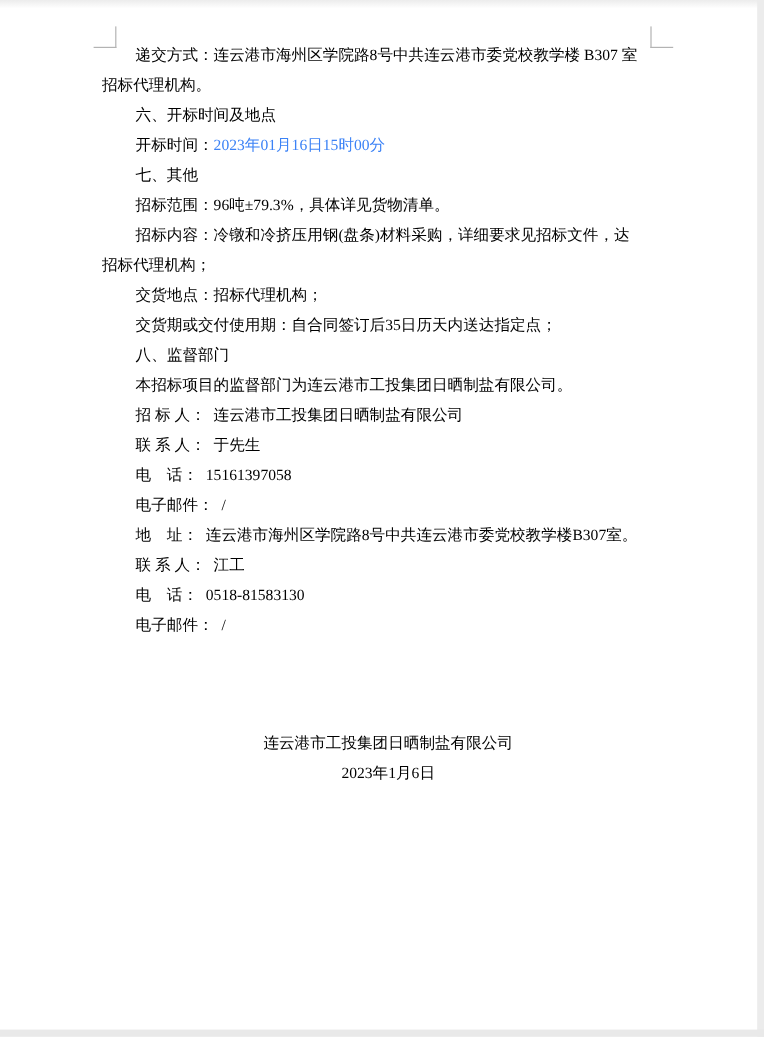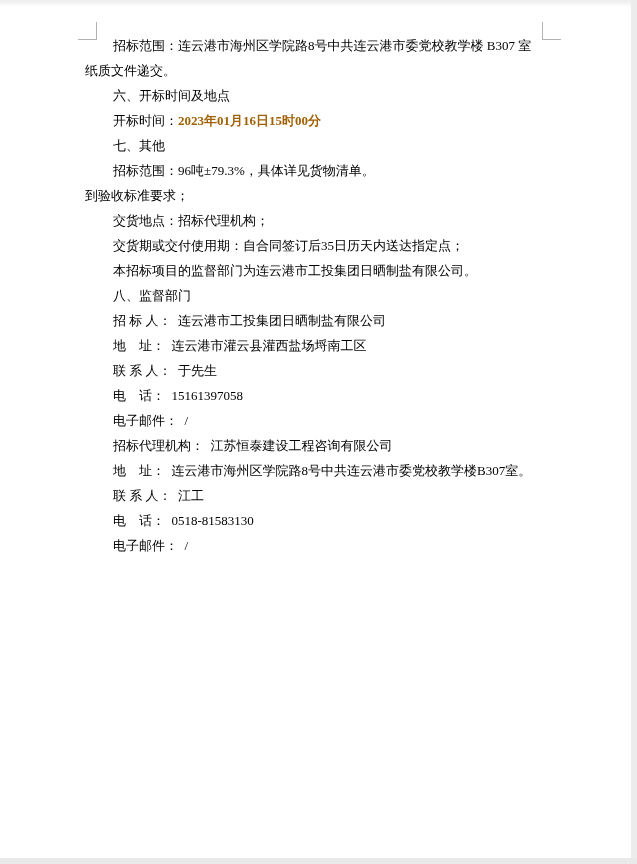--- a/index.html
+++ b/index.html
@@ -43,35 +43,36 @@
 <div class="top-strip"></div>
 <div class="right-strip"></div>
 <div class="bottom-strip"></div>
 
 <div class="mark tl-v"></div>
 <div class="mark tl-h"></div>
 <div class="mark tr-v"></div>
 <div class="mark tr-h"></div>
 
 <div id="doc-body" style="color: rgb(0, 0, 0);">
-    <div class="line indent">招标范围：连云港市海州区学院路8号中共连云港市委党校教学楼 B307 室</div>
-    <div class="line">纸质文件递交。</div>
+    <div class="line indent">递交方式：连云港市海州区学院路8号中共连云港市委党校教学楼 B307 室</div>
+    <div class="line">招标代理机构。</div>
     <div class="line indent">六、开标时间及地点</div>
-    <div class="line indent"><span>开标时间：</span><span class="red" style="color: #a16207; font-weight: bold;">2023年01月16日15时00分</span></div>
+    <div class="line indent"><span>开标时间：</span><span class="red" style="color: #3b82f6;">2023年01月16日15时00分</span></div>
     <div class="line indent">七、其他</div>
     <div class="line indent">招标范围：96吨±79.3%，具体详见货物清单。</div>
-    <div class="line">到验收标准要求；</div>
+    <div class="line indent">招标内容：冷镦和冷挤压用钢(盘条)材料采购，详细要求见招标文件，达</div>
+    <div class="line">招标代理机构；</div>
     <div class="line indent">交货地点：招标代理机构；</div>
     <div class="line indent">交货期或交付使用期：自合同签订后35日历天内送达指定点；</div>
+    <div class="line indent">八、监督部门</div>
     <div class="line indent">本招标项目的监督部门为连云港市工投集团日晒制盐有限公司。</div>
-    <div class="line indent">八、监督部门</div>
     <div class="line indent">招 标 人：  连云港市工投集团日晒制盐有限公司</div>
-    <div class="line indent">地    址：  连云港市灌云县灌西盐场埒南工区</div>
     <div class="line indent">联 系 人：  于先生</div>
     <div class="line indent">电    话：  15161397058</div>
     <div class="line indent">电子邮件：  /</div>
-    <div class="line indent">招标代理机构：  江苏恒泰建设工程咨询有限公司</div>
     <div class="line indent">地    址：  连云港市海州区学院路8号中共连云港市委党校教学楼B307室。</div>
     <div class="line indent">联 系 人：  江工</div>
     <div class="line indent">电    话：  0518-81583130</div>
     <div class="line indent">电子邮件：  /</div>
     <div class="spacer"></div>
+    <div class="line center">连云港市工投集团日晒制盐有限公司</div>
+    <div class="line center">2023年1月6日</div>
   </div>
 
 </body></html>

